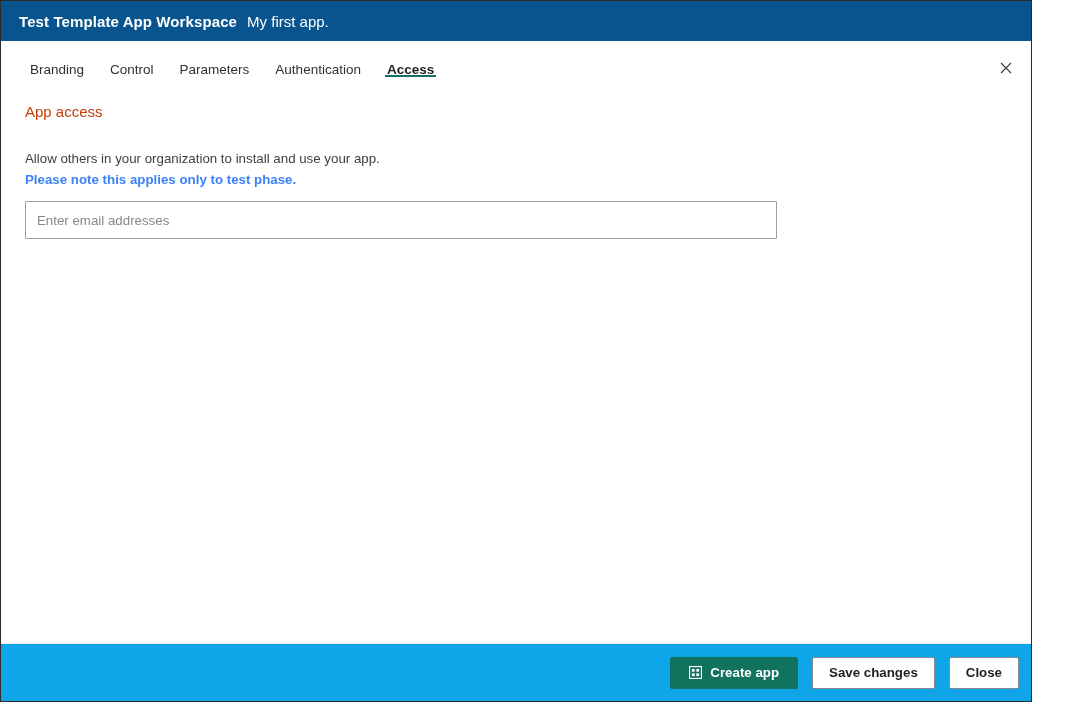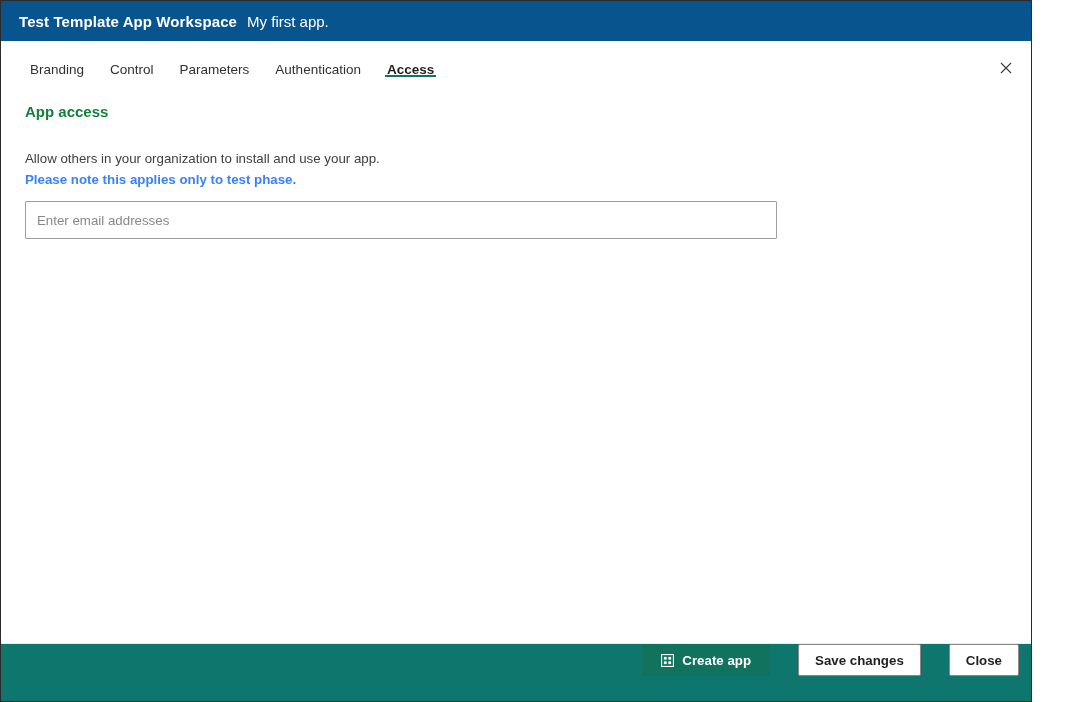--- a/index.html
+++ b/index.html
@@ -106,22 +106,22 @@
 
   
   .content {
     flex: 1 1 auto;
     padding: 18px 24px 0 24px;
     box-sizing: border-box;
     overflow: hidden;
   }
   .section-title {
     font-size: 15px;
-    font-weight: bold;
-    color: #15803d;
+    font-weight: normal;
+    color: #c2410c;
     margin: 0 0 28px 0;
     line-height: 1.2;
   }
   .desc-line {
     font-size: 13.3px;
     color: #404040;
     line-height: 1.55;
   }
   .desc-line.bold {
     font-weight: bold;
@@ -185,25 +185,26 @@
   .email-input::placeholder {
     color: #8a8886;
   }
 
   
   .footer {
     flex: 0 0 58px;
     height: 58px;
     border-top: 1px solid #edebe9;
     display: flex;
+    align-items: center;
     justify-content: flex-end;
     padding: 0 12px;
     box-sizing: border-box;
-    gap: 28px;
-    background: #0f766e;
+    gap: 14px;
+    background: #0ea5e9;
   }
   .btn {
     font-family: inherit;
     font-size: 13.3px;
     height: 32px;
     border-radius: 2px;
     box-sizing: border-box;
     cursor: pointer;
     display: inline-flex;
     align-items: center;

